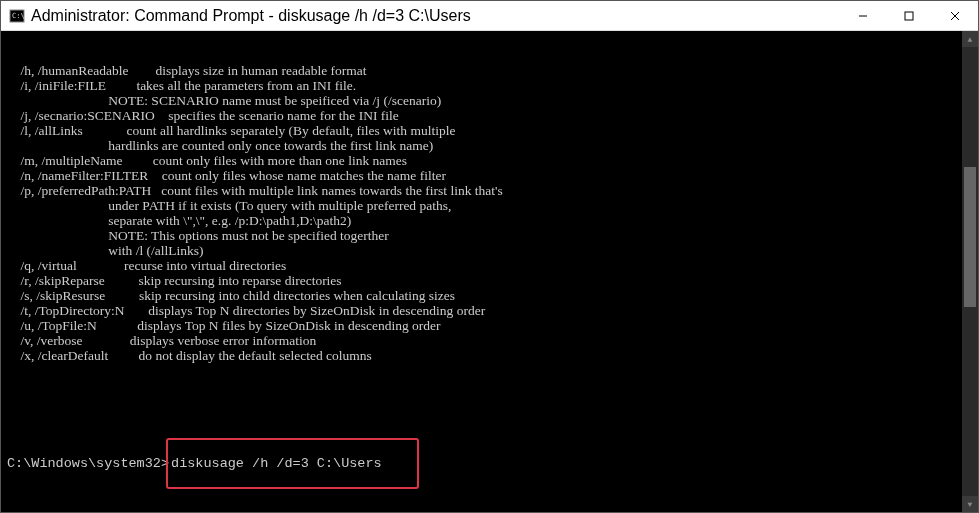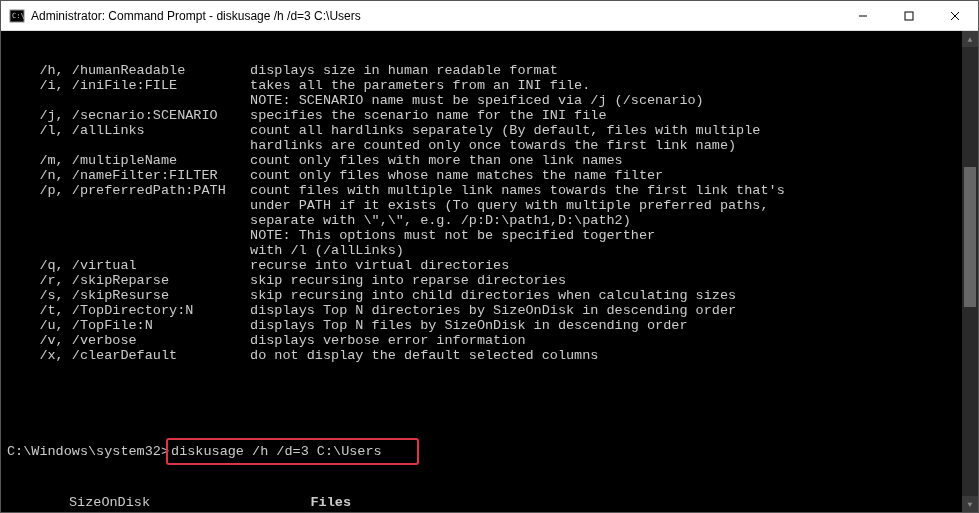--- a/index.html
+++ b/index.html
@@ -29,21 +29,21 @@
   }
   .titlebar .app-icon {
     width: 16px;
     height: 16px;
     margin-right: 6px;
     display: flex;
     align-items: center;
     justify-content: center;
   }
   .titlebar .title {
-    font-size: 12px;
+    font-size: 16px;
     color: #000;
     flex: 1;
   }
   .win-controls {
     display: flex;
     height: 100%;
   }
   .win-btn {
     width: 46px;
     height: 100%;
@@ -94,25 +94,25 @@
   }
   .scroll-thumb {
     position: absolute;
     left: 2px;
     right: 2px;
     top: 120px;
     height: 140px;
     background: #666;
     cursor: pointer;
   }
-  .help-line { display: block; }
+  .help-line { display: block; font-family: Liberation Serif, serif; }
   .highlight-box {
     border: 2px solid #dc3545;
     border-radius: 3px;
-    padding: 4px 3px;
+    padding: 16px 3px;
     display: inline-block;
     margin-left: -3px;
   }
   .out-header, .out-row {
     display: flex;
   }
   .col-size { width: 152px; text-align: right; }
   .col-hr { width: 88px; text-align: right; padding-right: 4px;}
   .col-files { width: 112px; text-align: right; padding-right: 8px;}
   .col-path { flex: 1; text-align: left; padding-left: 6px;}

